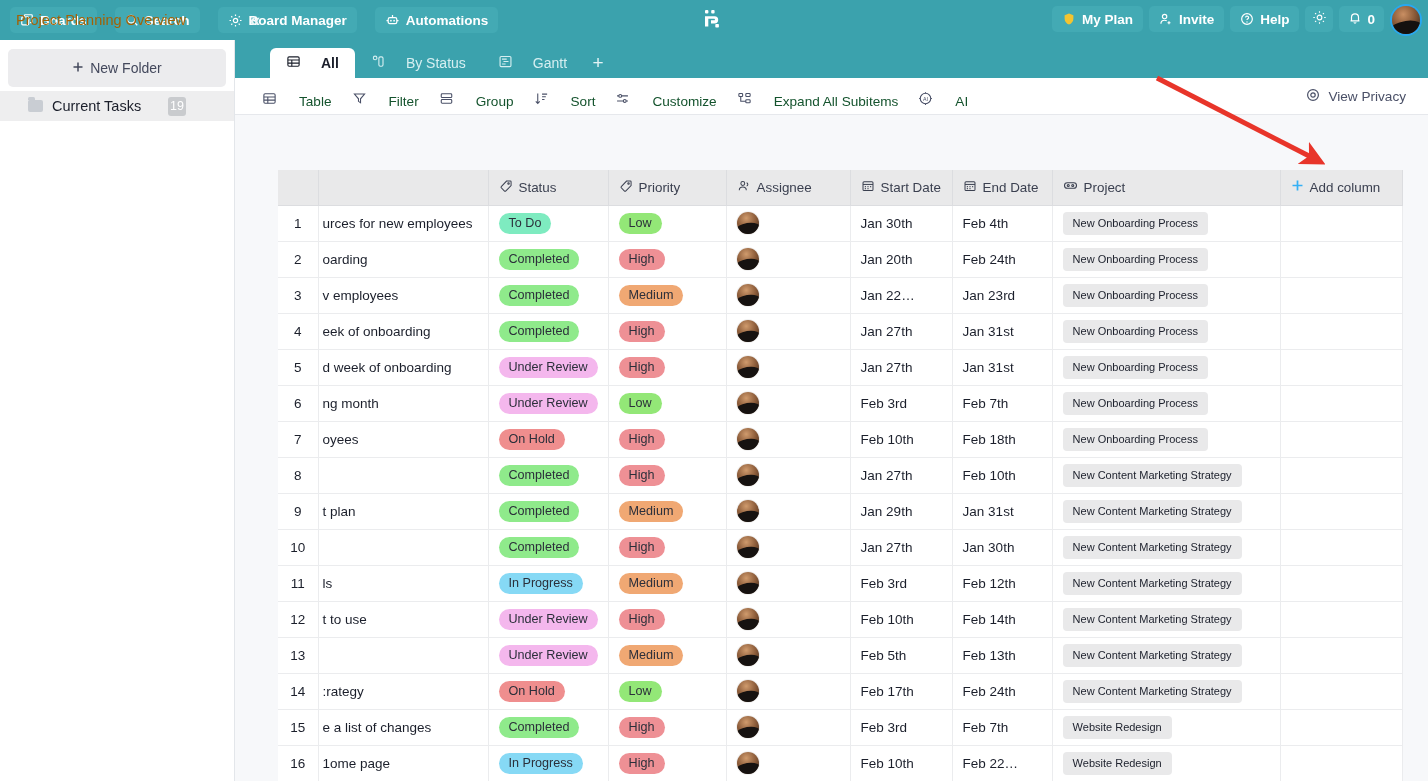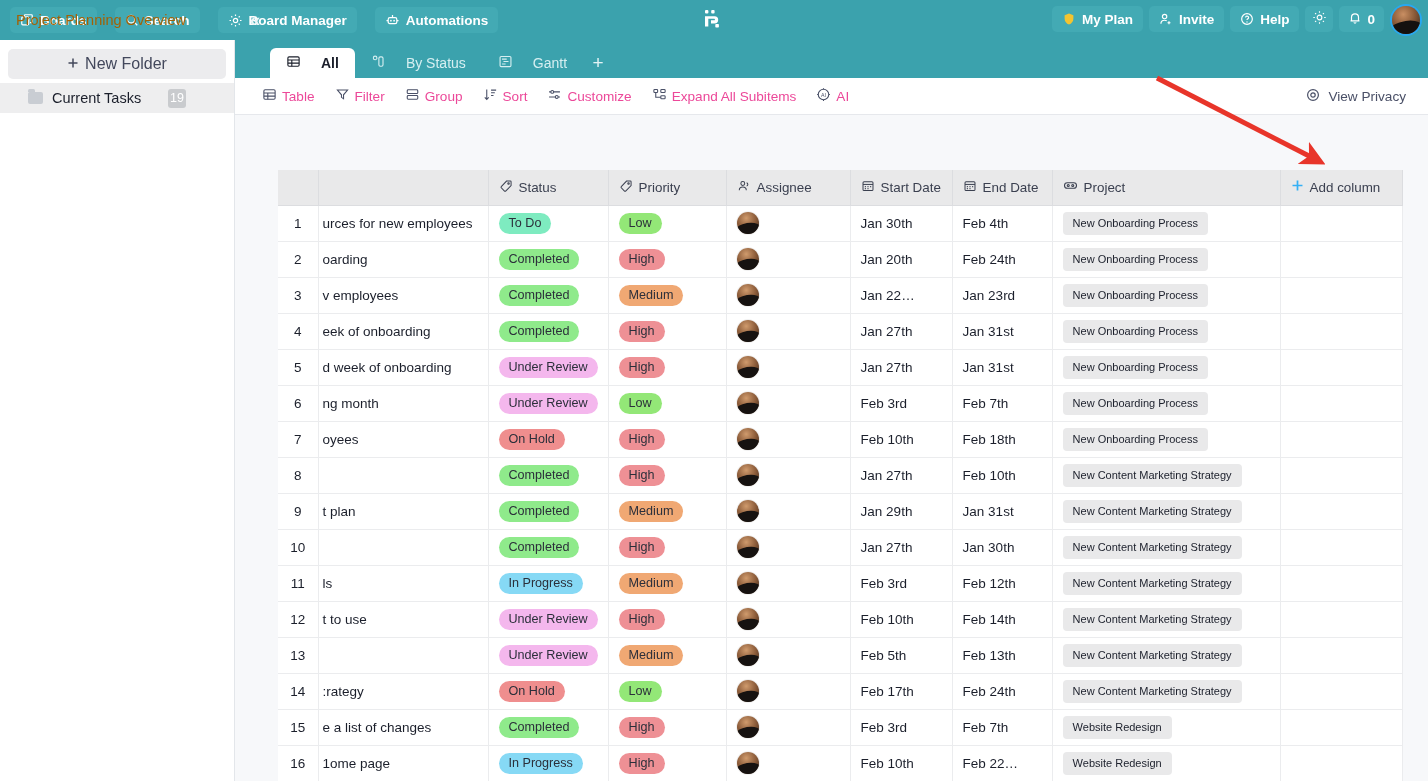--- a/index.html
+++ b/index.html
@@ -74,23 +74,23 @@
     display:flex; align-items:center;
     color:#a16207; font-size:14.5px; padding-left:16px;
   }
   #collapse-btn{
     position:absolute; top:-40px; left:238px; width:34px; height:40px;
     display:flex; align-items:center; justify-content:center;
     color:#eaf6f7; font-size:19px; cursor:pointer; font-weight:bold;
   }
   #new-folder {
     margin: 9px 8px 4px 8px;
-    height: 30px; border-radius: 5px; background:#ececee;
+    height: 38px; border-radius: 5px; background:#ececee;
     display:flex; align-items:center; justify-content:center;
-    gap:6px; color:#43485c; font-size:16px; cursor:pointer;text-align:center;
+    gap:6px; color:#43485c; font-size:14px; cursor:pointer;text-align:center;
   }
   .folder-row {
     height: 30px; display:flex; align-items:center;
     padding-left: 28px; gap: 9px; cursor:pointer;
     font-size:14.5px; color:#1b1f2b;
   }
   .folder-row.active { background:#eeeeef; }
   .folder-ico {
     width:15px; height:12px; background:#c9cdd3;
     border-radius:1.5px 2px 2px 2px; position:relative; flex:none;
@@ -128,23 +128,23 @@
 
   
   #toolbar {
     position:absolute; top:78px; left:235px;
     width:1193px; height:37px;
     background:#ffffff;
     border-bottom:1px solid #e6e8ec;
     display:flex; align-items:center; padding-left:18px;
   }
   .tool {
-    display:flex; align-items:center; gap:5px;
+    display:flex; align-items:flex-end; gap:22px;
     height:26px; padding: 0 9px; margin-right:2px;
-    color:#ec4899; font-size:13.6px; cursor:pointer; white-space:nowrap;
+    color:#14532d; font-size:13.6px; cursor:pointer; white-space:nowrap;
   }
   #view-privacy{
     position:absolute; right: 22px;
     display:flex; align-items:center; gap:7px;
     color:#4a5067; font-size:13.6px; cursor:pointer;
   }
 
   
   #gridarea {
     position:absolute; top:115px; left:235px;

